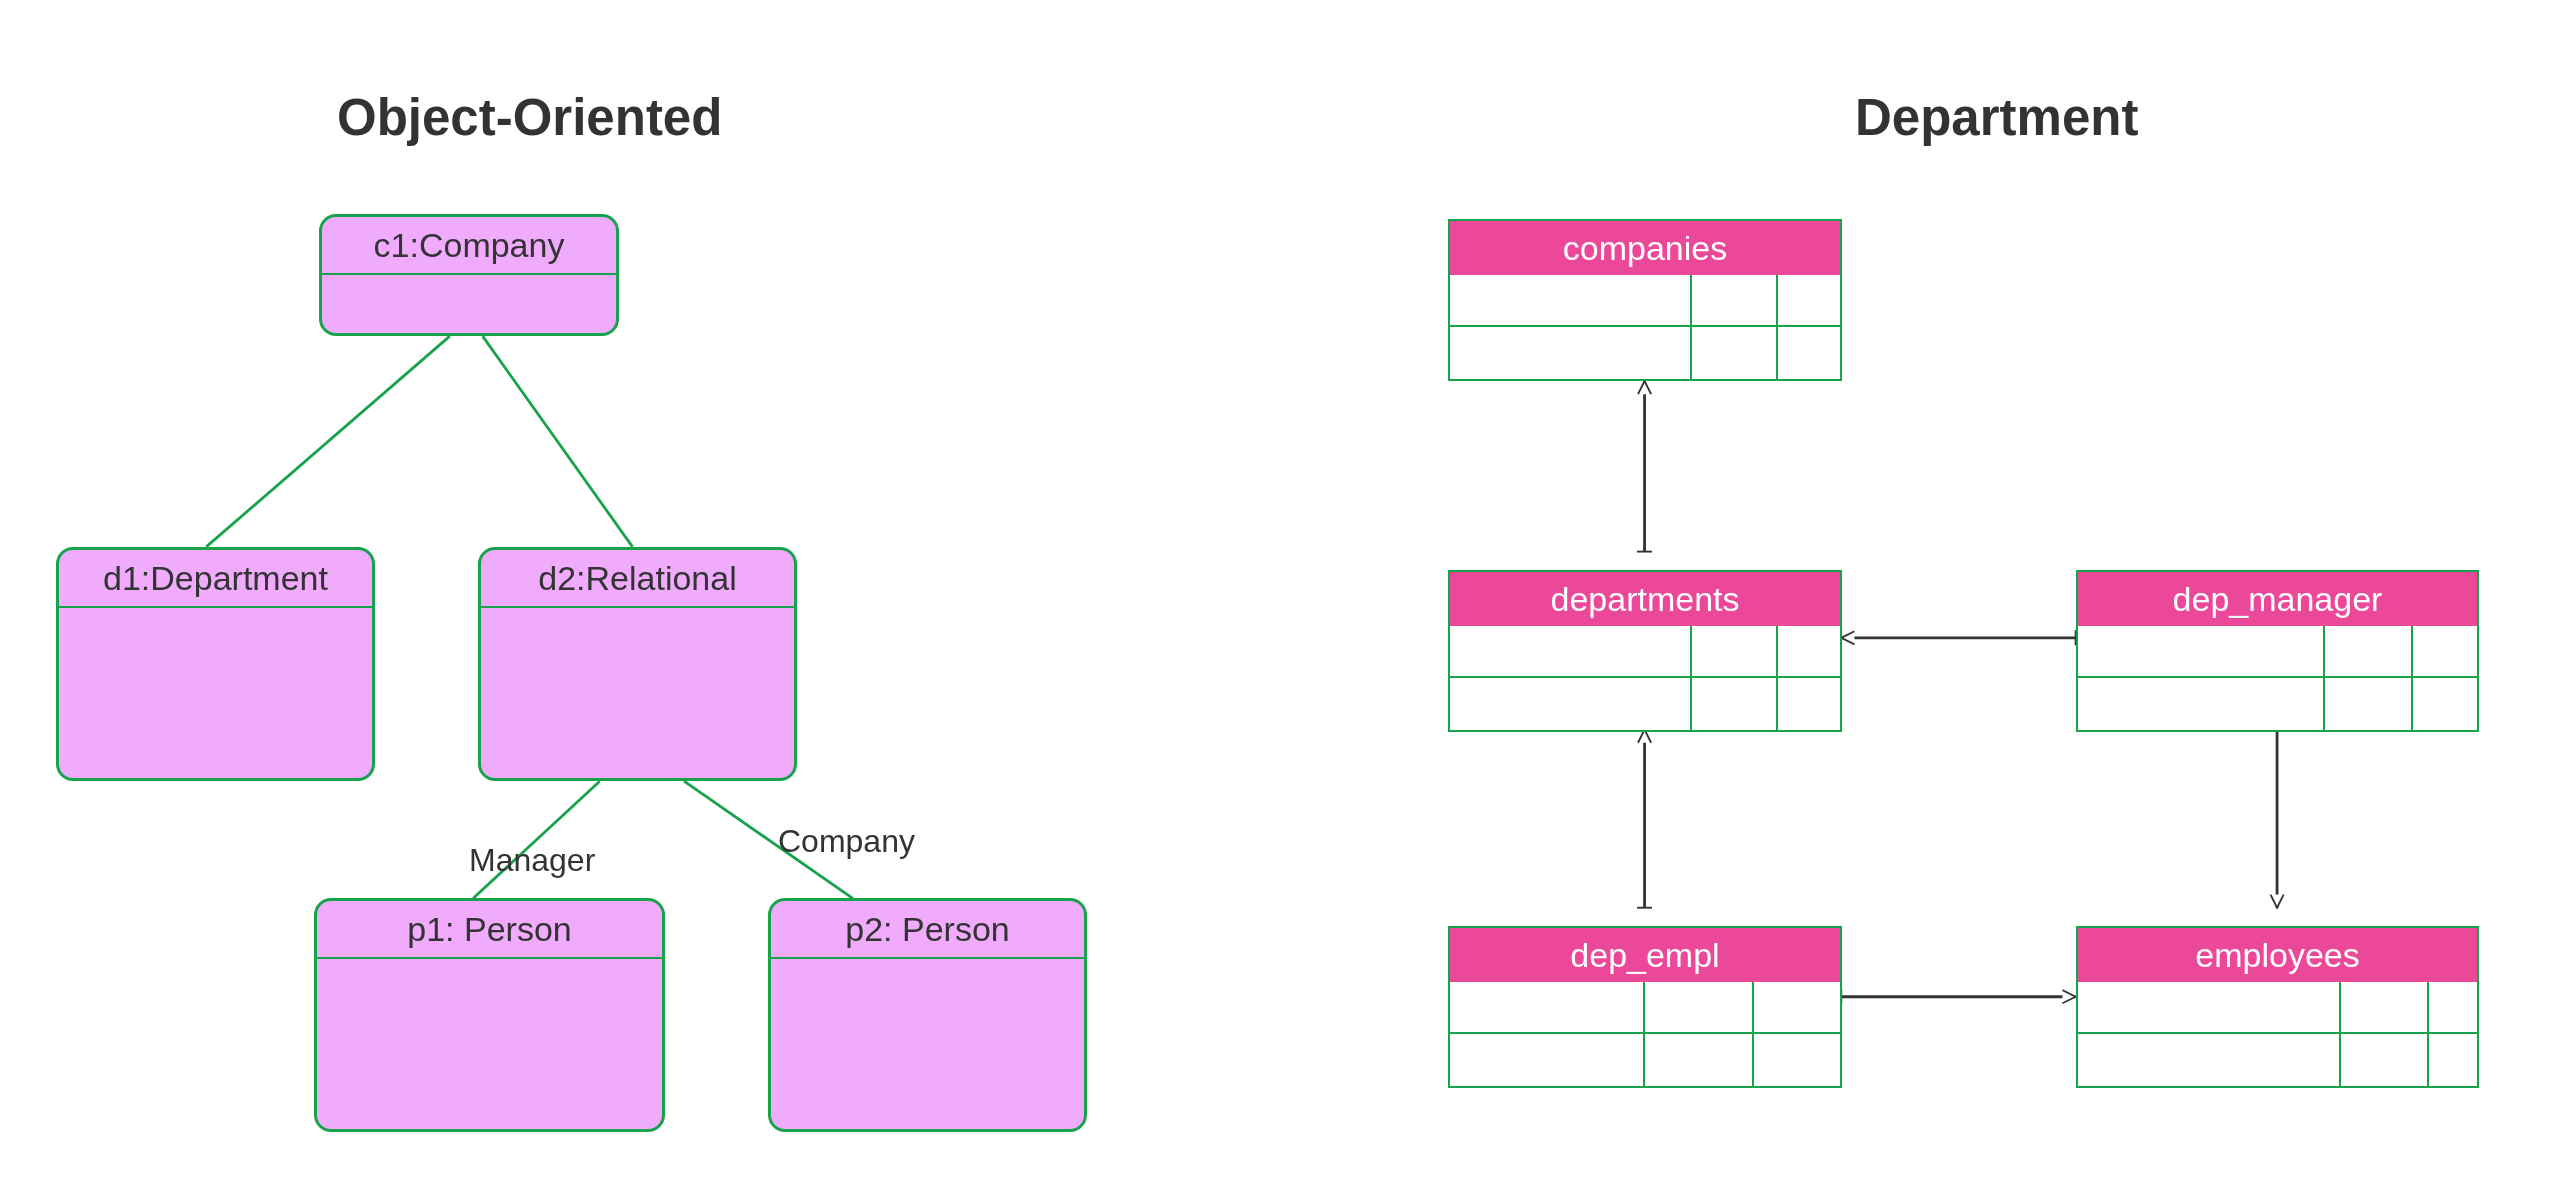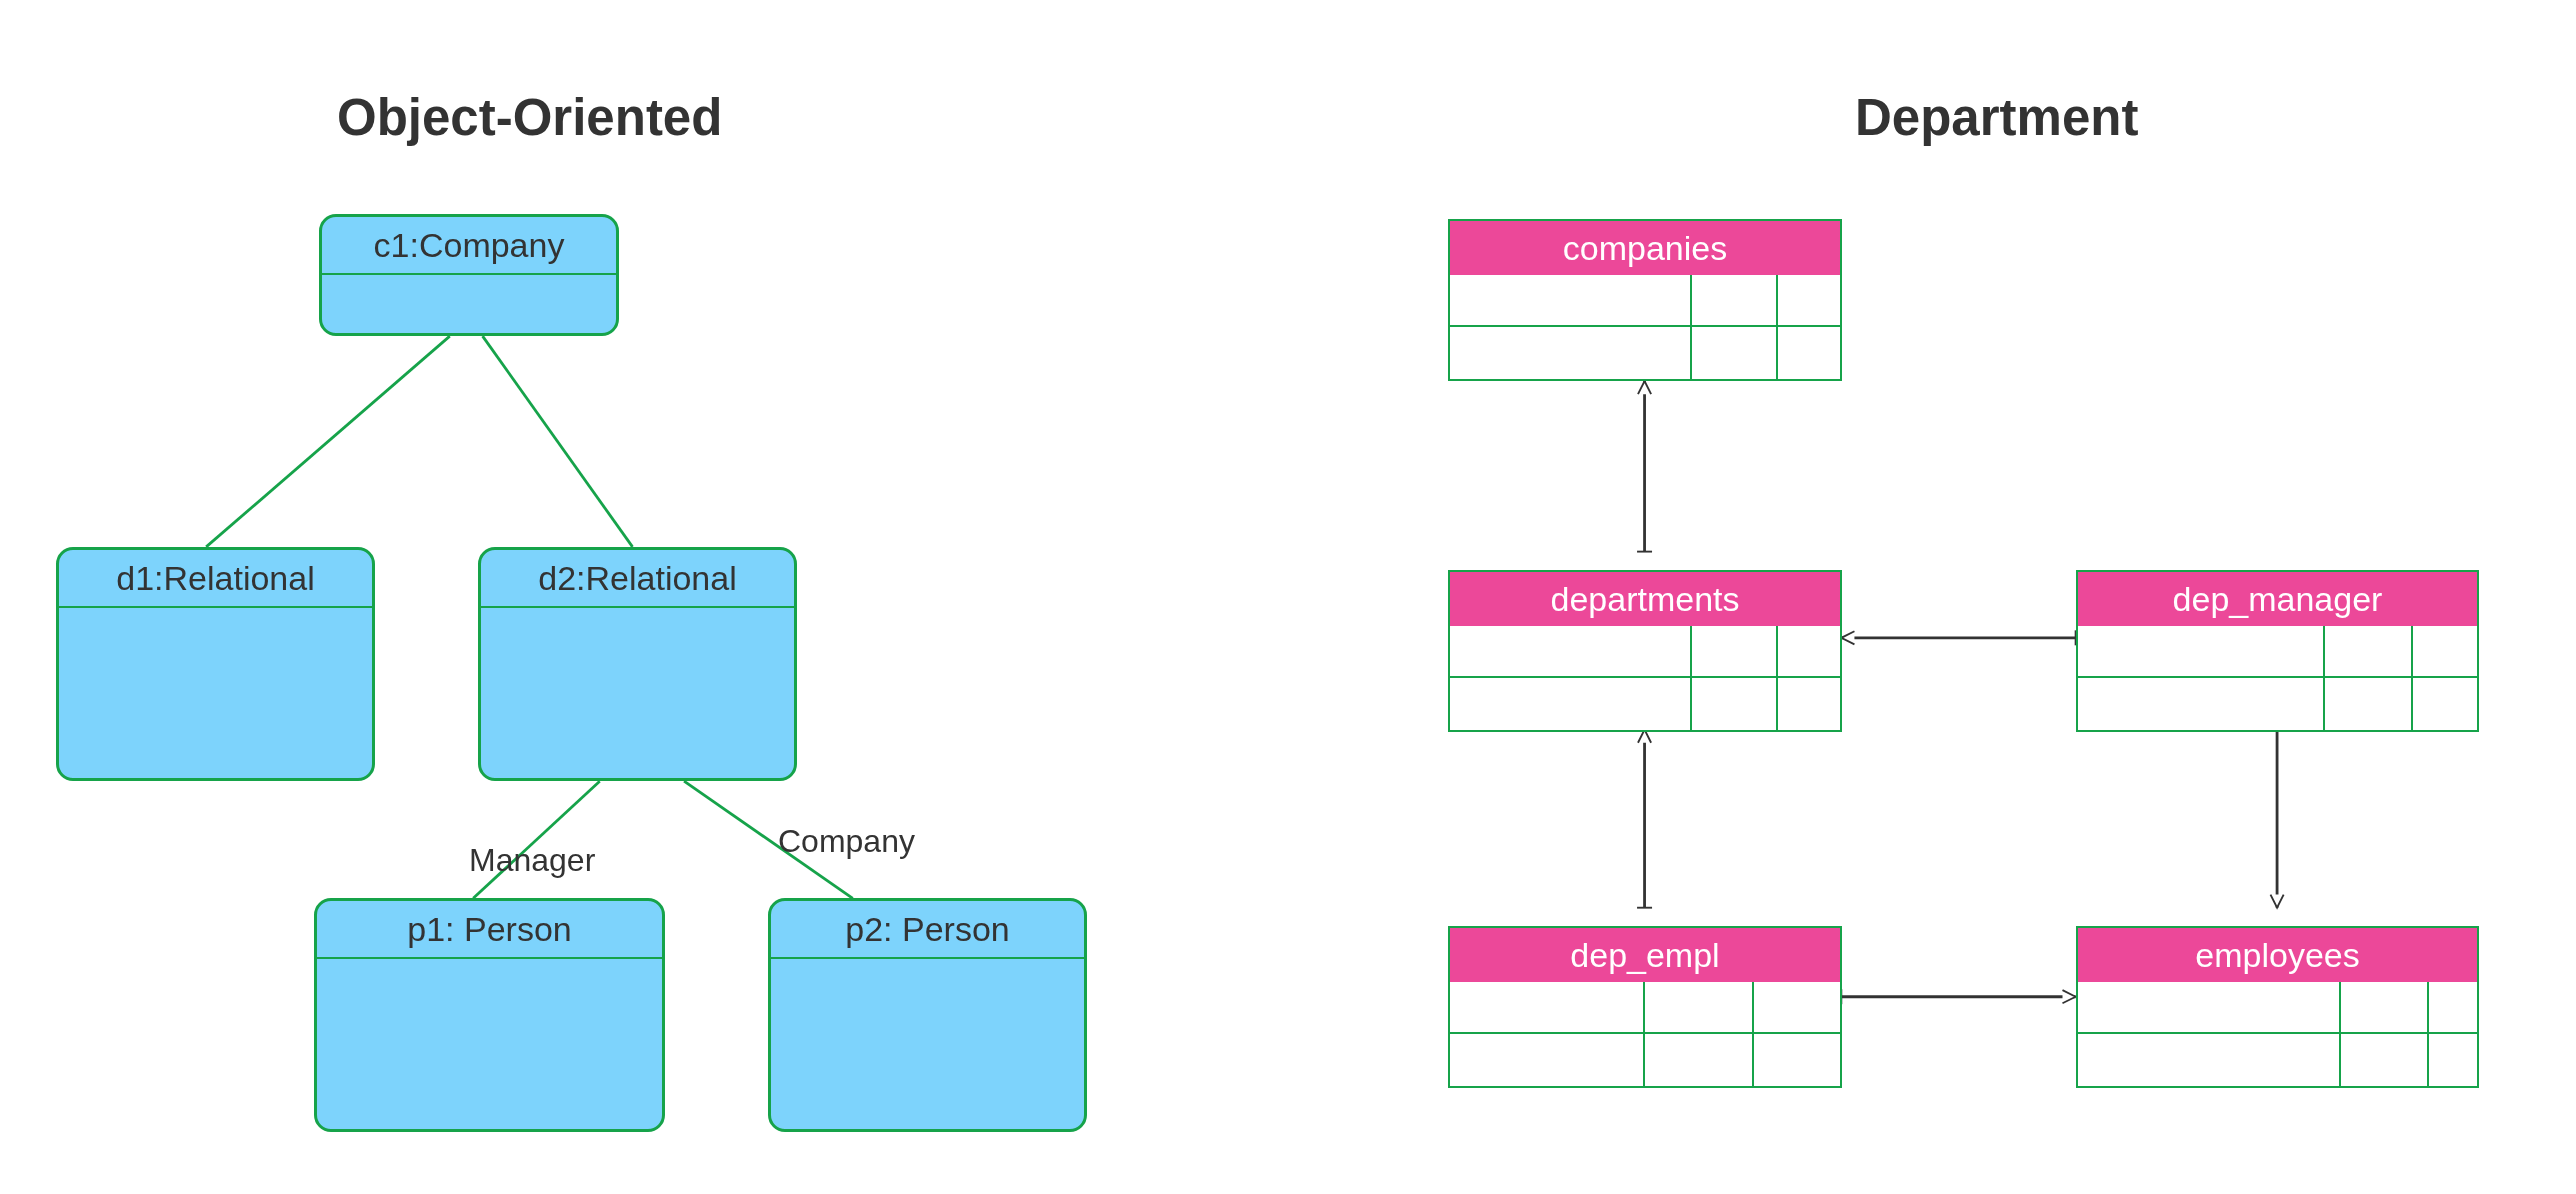--- a/index.html
+++ b/index.html
@@ -20,21 +20,21 @@
   }
   .heading {
     position: absolute;
     font-size: 51px;
     font-weight: bold;
     color: #333333;
   }
   
   .obj-box {
     position: absolute;
-    background: #7dd3fc;
+    background: #f0abfc;
     border: 3.7px solid #16a34a;
     border-radius: 17px;
   }
   .obj-title {
     text-align: center;
     font-size: 34px;
     color: #333333;
     padding: 9.4px 7.5px 7.5px 7.5px;
     border-bottom: 2.8px solid #16a34a;
   }
@@ -124,21 +124,21 @@
 
       <line x1="1965" y1="1055" x2="2215" y2="1055" marker-end="url(#openArrow)" marker-start="url(#crowTick)"></line>
     </g>
   </svg>
 
   <div class="obj-box" style="left:319px; top:206px; width:300px; height:122px;">
     <div class="obj-title">c1:Company</div>
   </div>
 
   <div class="obj-box" style="left:56px; top:539px; width:319px; height:234px;">
-    <div class="obj-title">d1:Relational</div>
+    <div class="obj-title">d1:Department</div>
   </div>
 
   <div class="obj-box" style="left:478px; top:539px; width:319px; height:234px;">
     <div class="obj-title">d2:Relational</div>
   </div>
 
   <div class="obj-box" style="left:314px; top:890px; width:351px; height:234px;">
     <div class="obj-title">p1: Person</div>
   </div>
 

